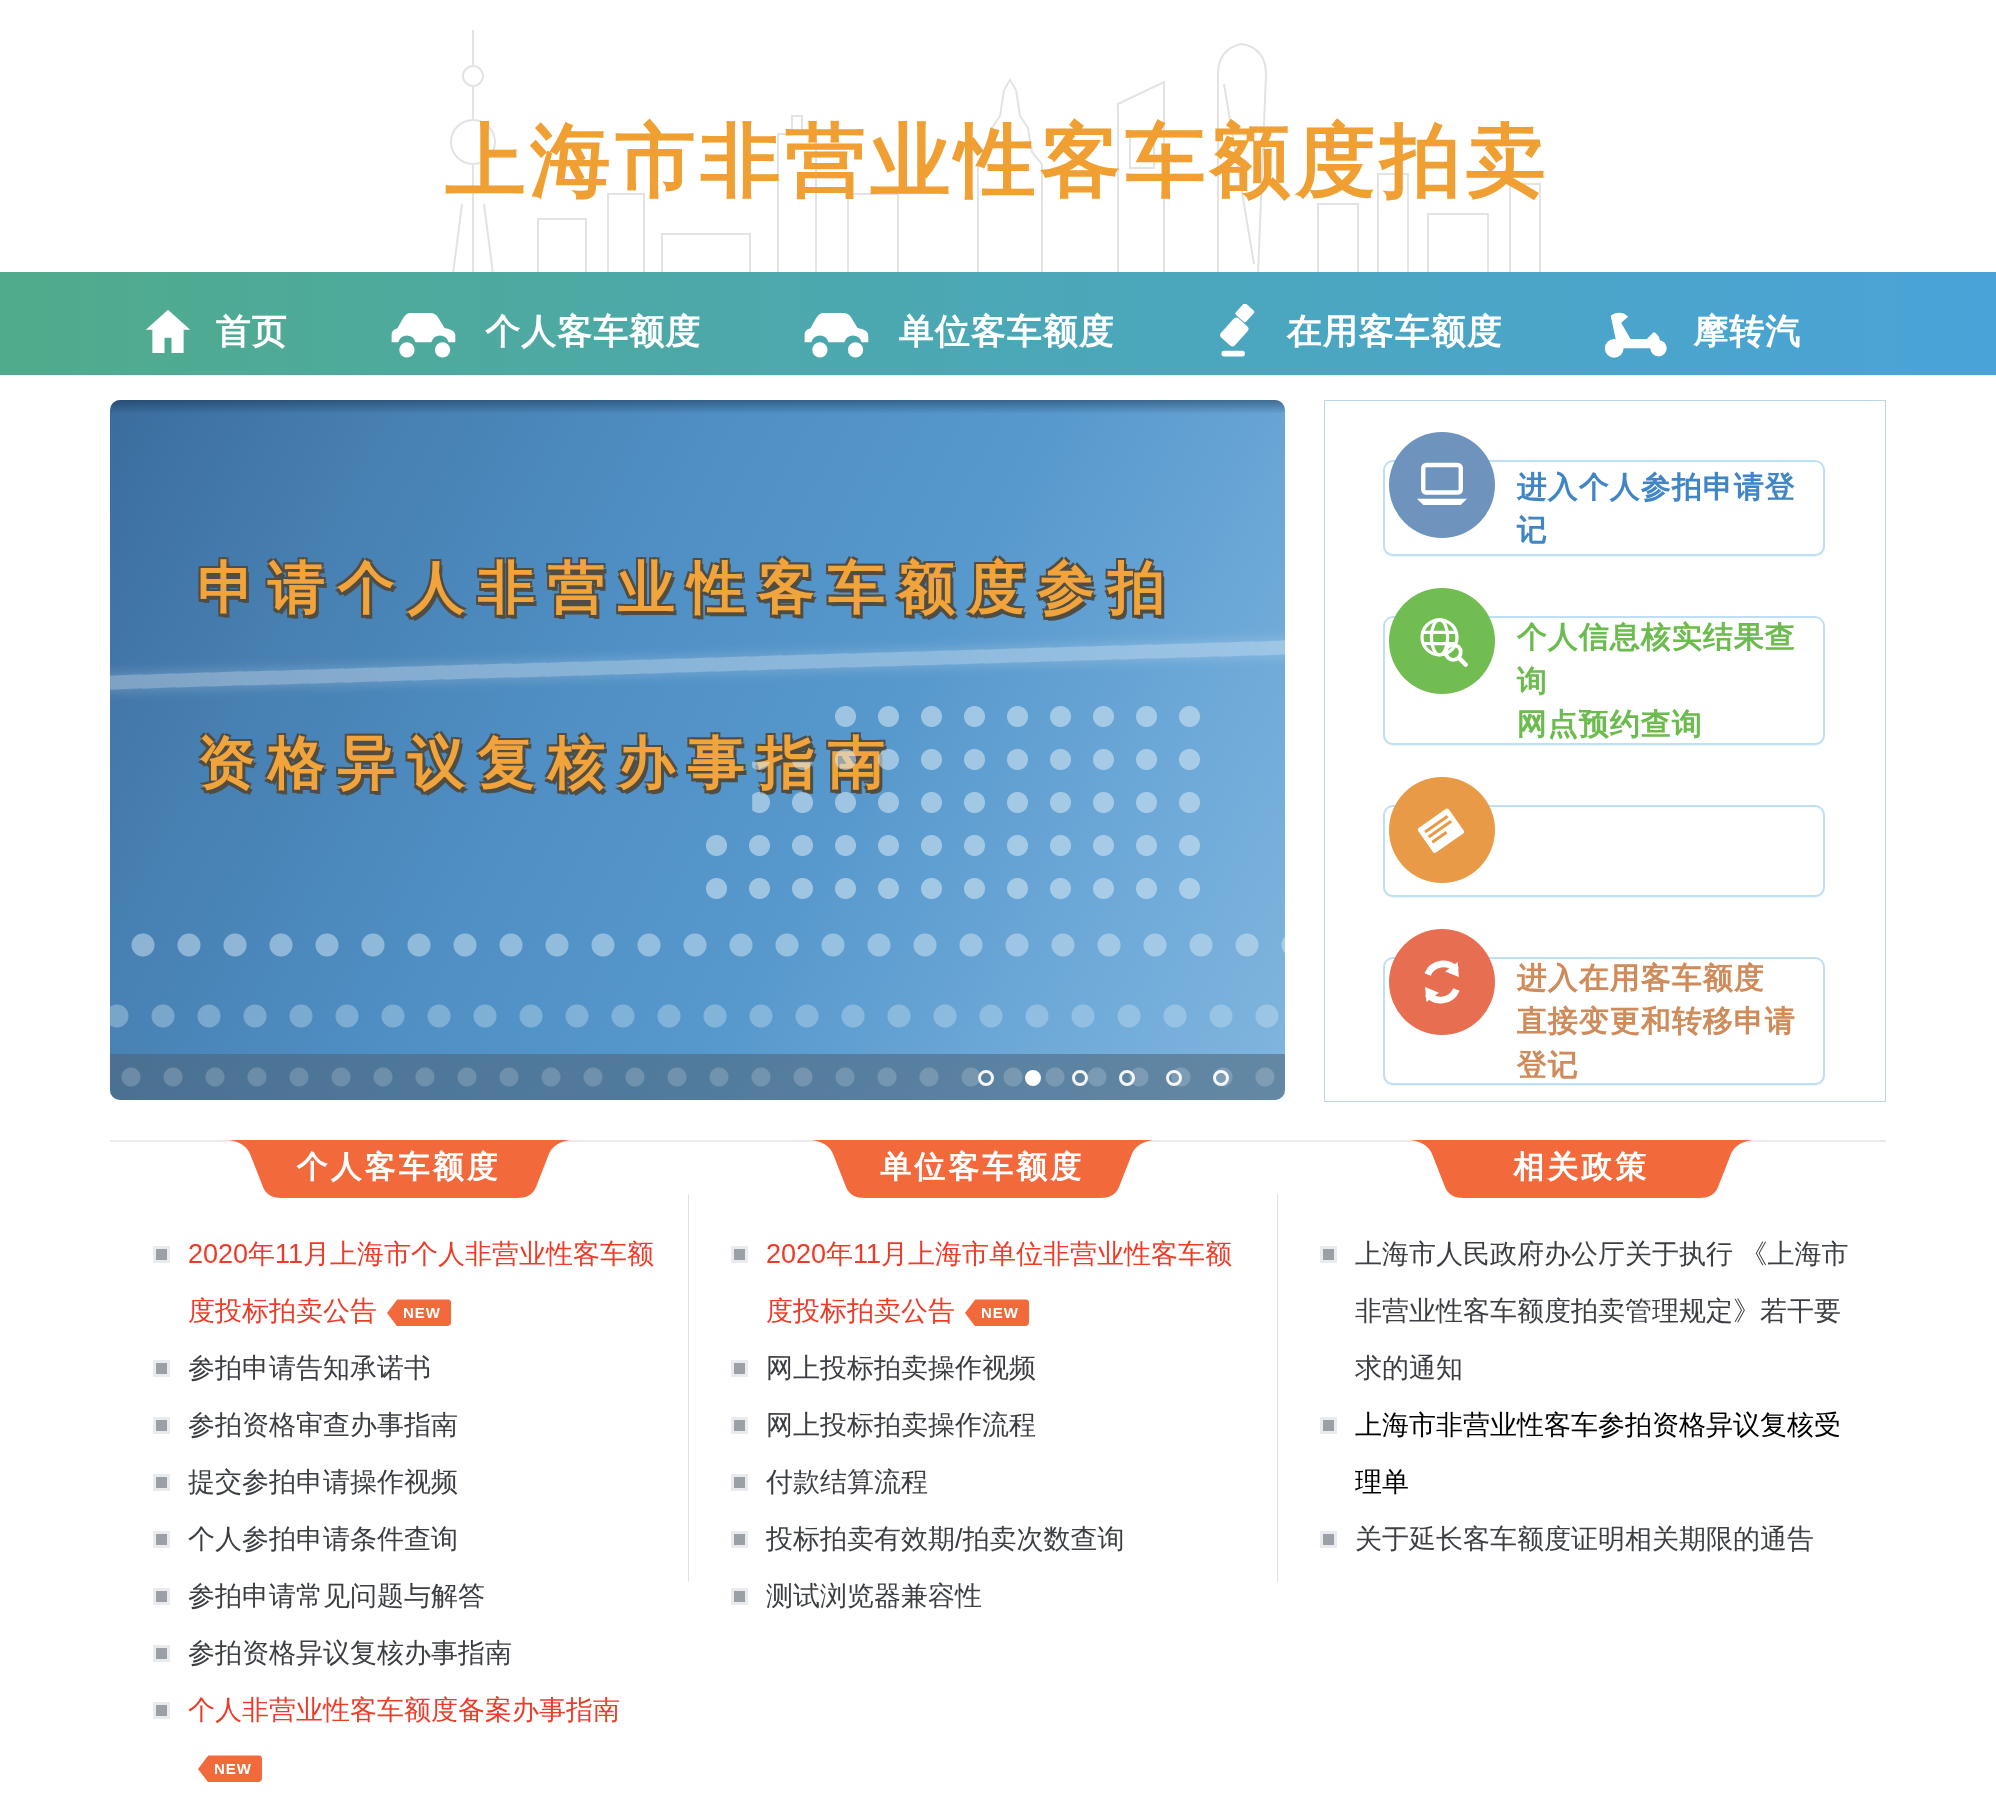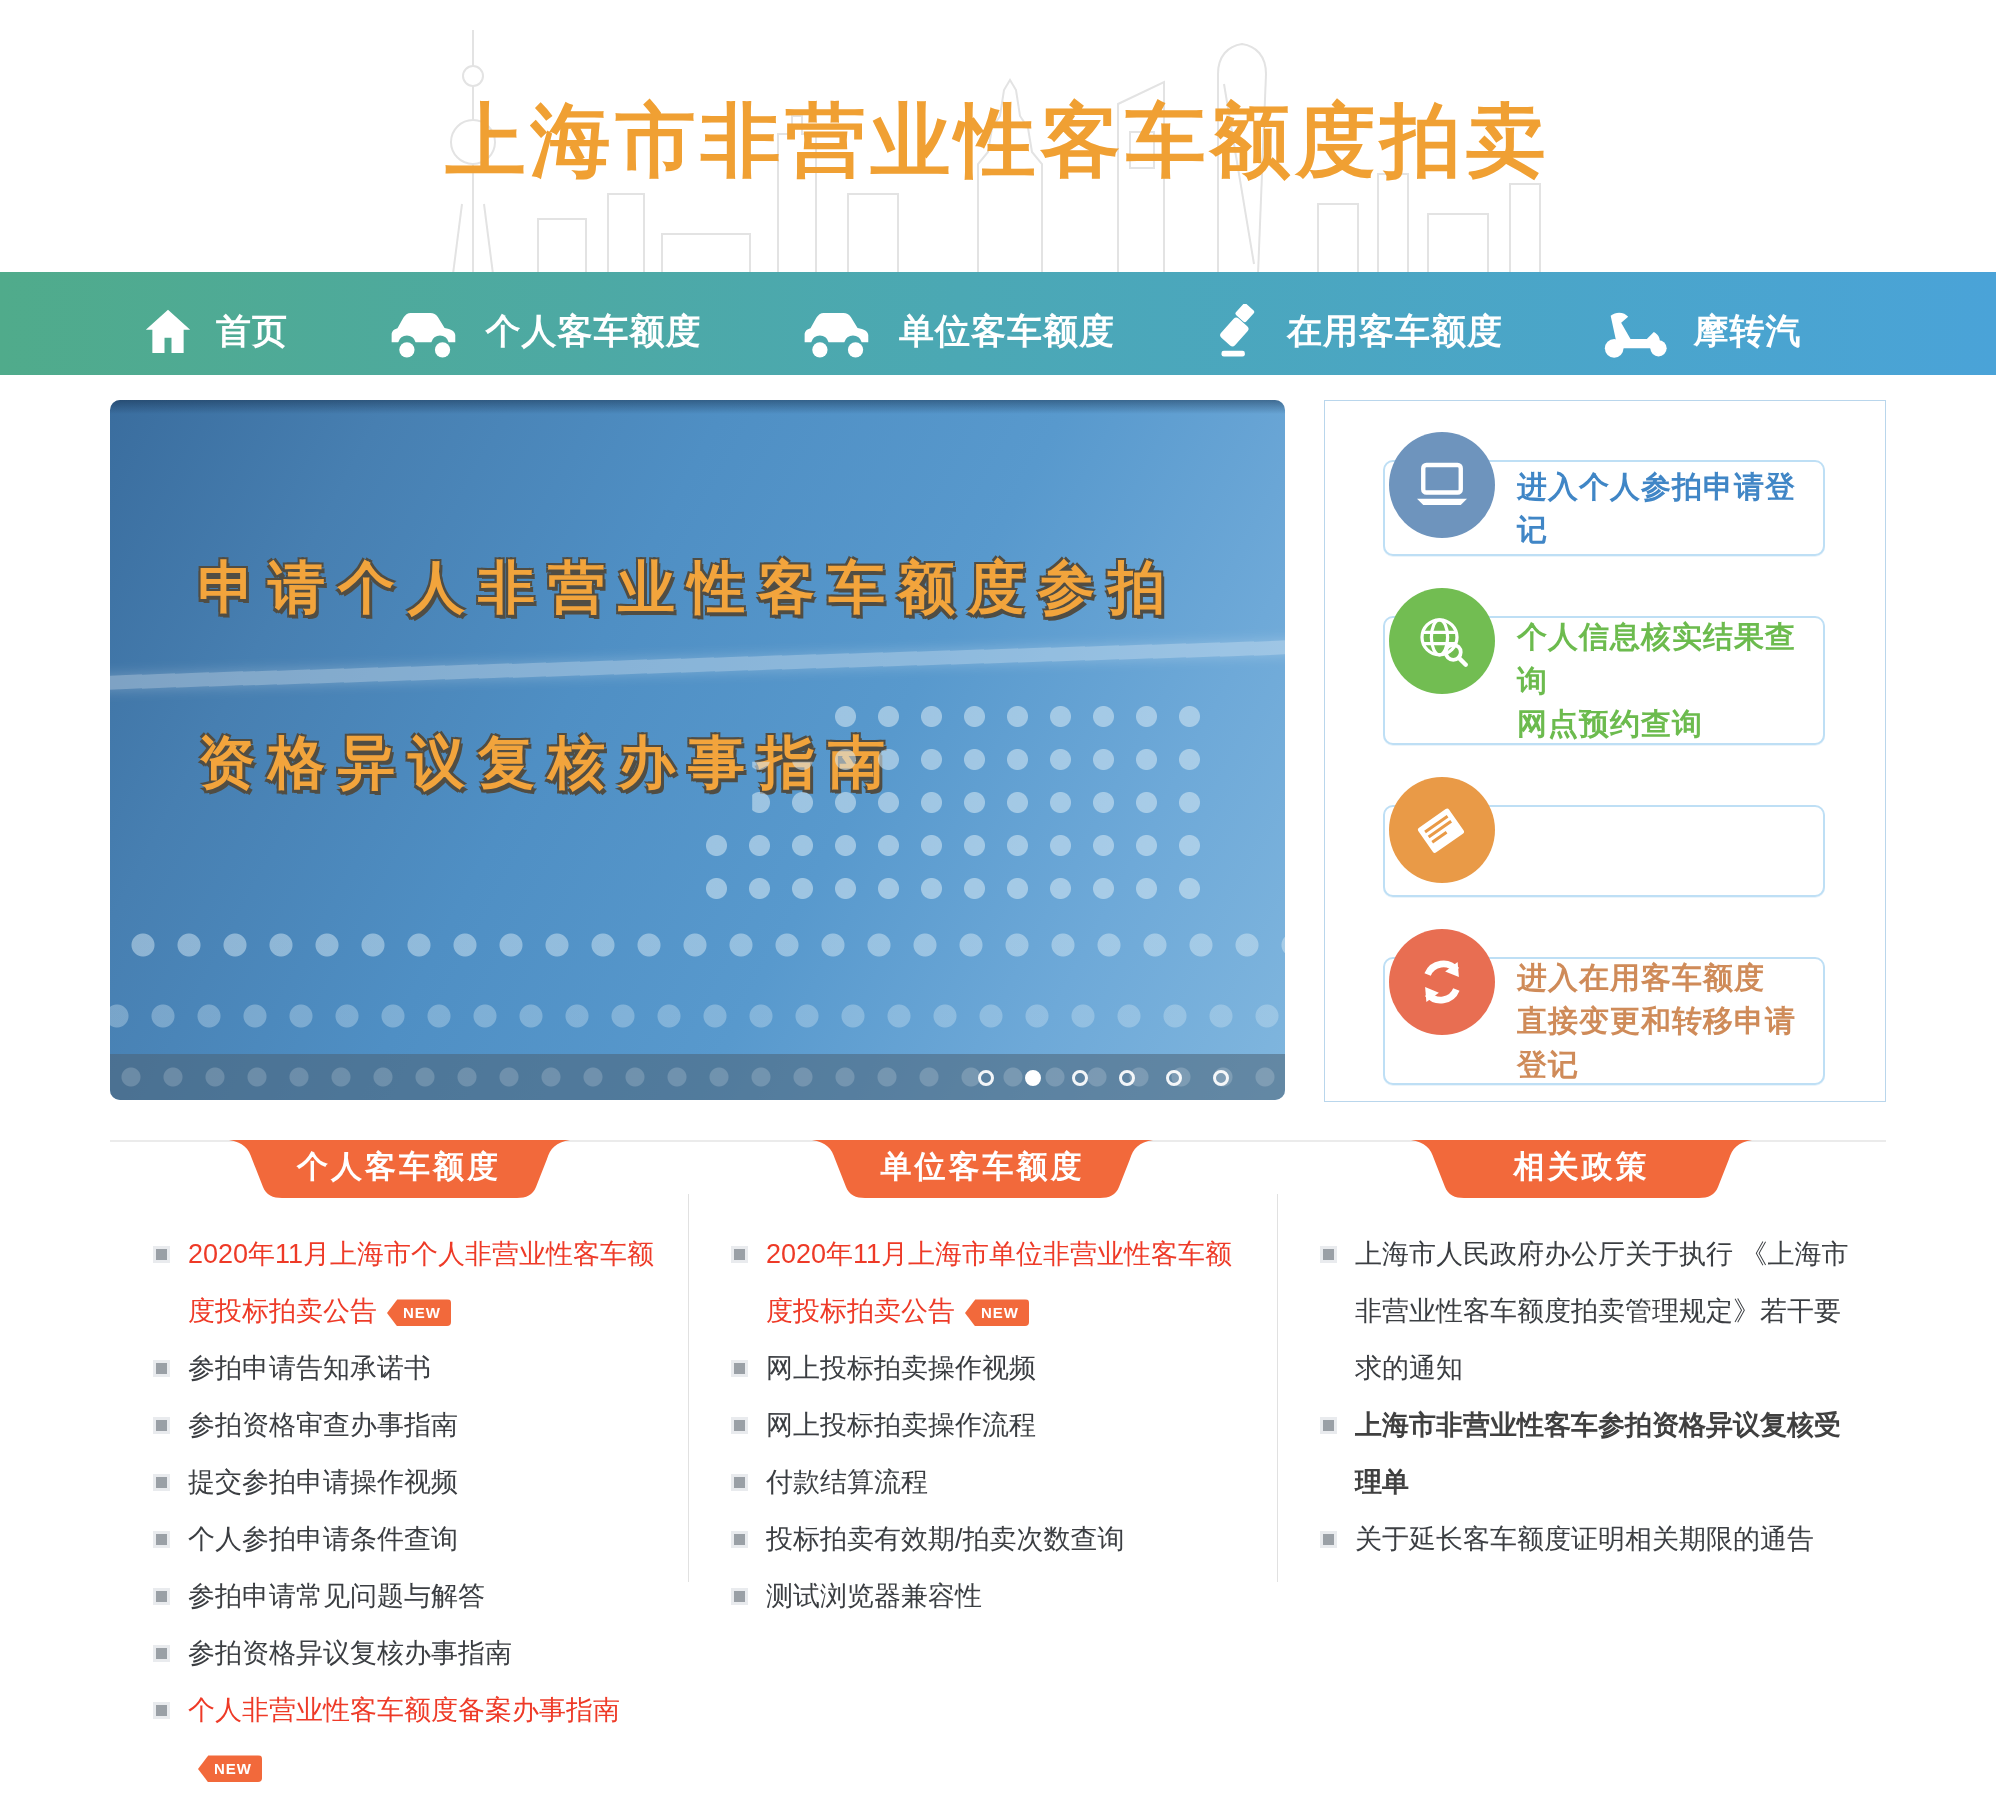--- a/index.html
+++ b/index.html
@@ -4,21 +4,21 @@
 <style>
   html,body{margin:0;padding:0}
   body{
     width:1996px;height:1810px;background:#fff;position:relative;overflow:hidden;
     font-family:"Liberation Sans",sans-serif;
   }
   
   .site-header{position:relative;height:272px;overflow:hidden}
   .skyline{position:absolute;left:50%;top:14px;transform:translateX(-50%);opacity:.9}
   .site-title{
-    position:absolute;left:0;right:0;top:88px;margin:0;text-align:center;
+    position:absolute;left:0;right:0;top:108px;margin:0;text-align:center;
     font-family:"Liberation Serif",serif;font-size:80px;font-weight:800;
     letter-spacing:5px;color:#f0a033;z-index:1;
   }
   
   .main-nav{height:103px;background:linear-gradient(90deg,#50ab8b 0%,#4ba8b4 48%,#4aa3d8 100%)}
   .nav-list{display:flex;align-items:center;height:100%;list-style:none;margin:0;padding:8px 0 0 140px}
   .nav-item{display:flex;align-items:center;margin-right:96px;cursor:pointer}
   .nav-icon{height:56px;display:flex;align-items:center;margin-right:20px}
   .nav-icon svg{height:100%;width:auto}
   .nav-label{color:#fff;font-size:35px;font-weight:700;letter-spacing:1px;white-space:nowrap}
@@ -91,21 +91,21 @@
   .tab-bg{position:absolute;left:0;top:0;width:100%;height:100%}
   .tab-label{
     position:absolute;left:0;top:0;right:0;bottom:4px;display:flex;align-items:center;justify-content:center;
     color:#fff;font-size:31px;font-weight:700;letter-spacing:3px;
   }
   .item-list{list-style:none;margin:28px 0 0;padding:0 26px 0 44px}
   .list-item{position:relative;padding-left:34px;font-size:27px;color:#3b3e42;line-height:57px;cursor:pointer}
   .list-item::before{content:"";position:absolute;left:2px;top:23px;width:11px;height:11px;
     background:#9aa0a6;box-shadow:0 0 0 3px #e9ebee}
   .list-item.red{color:#ee3a27}
-  .list-item.bold{font-weight:700;color:#404040}
+  .list-item.bold{font-weight:400;color:#000000}
   .new-badge{
     display:inline-block;margin-left:10px;background:#f2693b;color:#fff;
     font-size:15px;font-weight:700;line-height:1;letter-spacing:1px;
     padding:6px 10px 6px 16px;border-radius:4px;vertical-align:middle;
     clip-path:polygon(0 50%,16% 0,100% 0,100% 100%,16% 100%);
   }
 </style>
 </head>
 <body>
 

